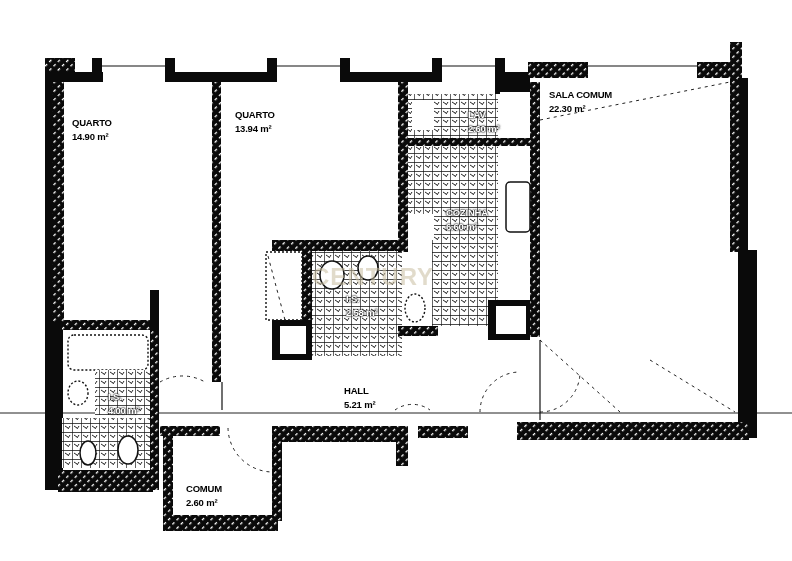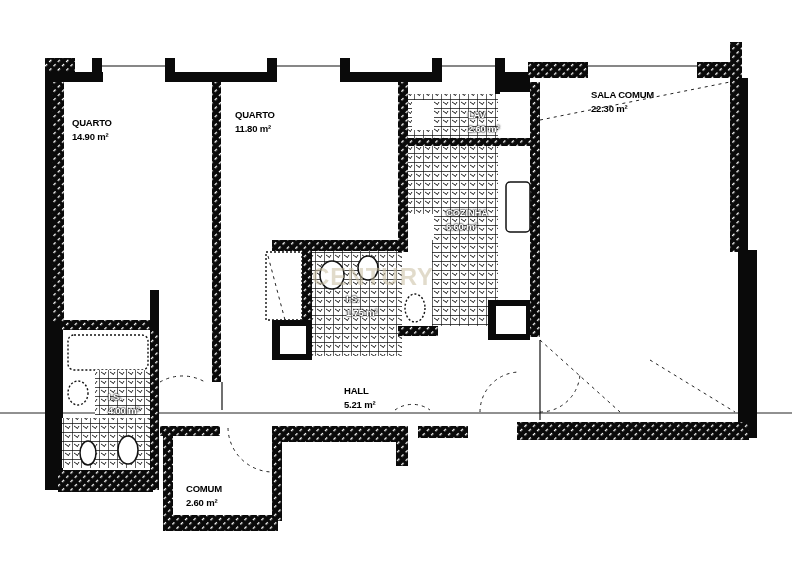--- a/index.html
+++ b/index.html
@@ -133,37 +133,37 @@
     <path class="dash" d="M540 120 L730 82"></path>
   </g>
 </svg>
 
 <div class="label" style="left:72px;top:116px;">
   <span>QUARTO</span>
   <span class="area">14.90 m²</span>
 </div>
 <div class="label" style="left:235px;top:108px;">
   <span>QUARTO</span>
-  <span class="area">11.80 m²</span>
+  <span class="area">13.94 m²</span>
 </div>
 <div class="label inv" style="left:452px;top:108px;margin-left:16px;">
   <span>LAV</span>
   <span class="area">2.60 m²</span>
 </div>
-<div class="label" style="left:549px;top:88px;margin-left:42px;">
+<div class="label" style="left:549px;top:88px;">
   <span>SALA COMUM</span>
   <span class="area">22.30 m²</span>
 </div>
 <div class="label inv" style="left:446px;top:206px;">
   <span>COZINHA</span>
   <span class="area">6.60 m²</span>
 </div>
 <div class="label inv" style="left:346px;top:292px;">
   <span>I.S.</span>
-  <span class="area">1.75 m²</span>
+  <span class="area">2.58 m²</span>
 </div>
 <div class="label inv" style="left:108px;top:390px;">
   <span>I.S.</span>
   <span class="area">4.00 m²</span>
 </div>
 <div class="label" style="left:344px;top:384px;">
   <span>HALL</span>
   <span class="area">5.21 m²</span>
 </div>
 <div class="label" style="left:186px;top:482px;">

